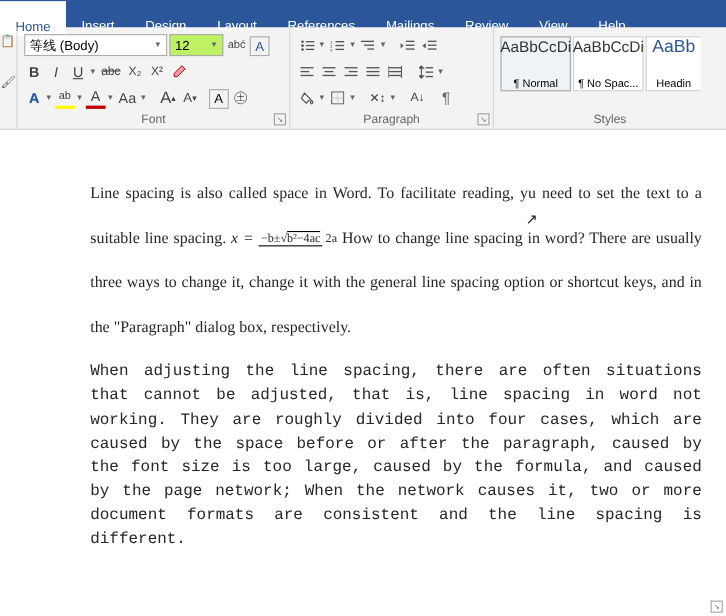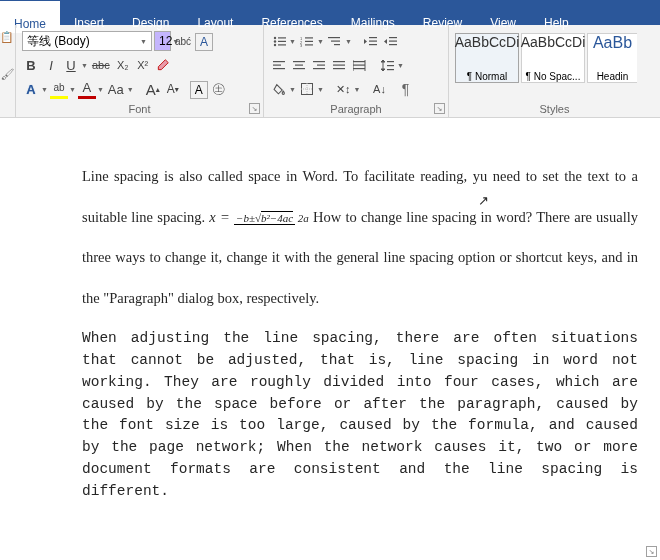--- a/index.html
+++ b/index.html
@@ -7,35 +7,35 @@
   .tabs { display: flex; height: 25px; background: #2b579a; color: #fff; }
   .tab { padding: 16px 14px; cursor: pointer; font-size: 12px; text-align: right; }
   .tab.active { background: #fff; color: #2b579a; border-top: 1px solid #2b579a; }
   .tellme { display: flex; align-items: center; gap: 6px; padding: 4px 10px; }
   .ribbon { display: flex; height: 93px; background: #f3f3f3; border-bottom: 1px solid #d4d4d4; }
   .group { border-right: 1px solid #d4d4d4; padding: 2px 6px 0 6px; display: flex; flex-direction: column; position: relative; }
   .group-label { position: absolute; bottom: 2px; left: 0; right: 0; text-align: center; font-size: 11px; color: #666; }
   .dlg { position: absolute; right: 3px; bottom: 3px; width: 11px; height: 11px; border: 1px solid #a0a0a0; display: flex; align-items: center; justify-content: center; font-size: 7px; color: #777; }
   .row { display: flex; align-items: flex-end; height: 24px; gap: 2px; }
   .font-sel { width: 130px; height: 20px; border: 1px solid #ababab; background: #fff; display: flex; align-items: center; padding: 0 4px; font-size: 12px; justify-content: space-between; }
-  .size-sel { width: 17px; height: 20px; border: 1px solid #ababab; background: #c4b5fd; display: flex; align-items: center; padding: 0 4px; font-size: 12px; justify-content: space-between; }
+  .size-sel { width: 49px; height: 20px; border: 1px solid #ababab; background: #bef264; display: flex; align-items: center; padding: 0 4px; font-size: 12px; justify-content: space-between; }
   .btn { display: inline-flex; align-items: center; justify-content: center; min-width: 18px; height: 20px; color: #444; padding: 0 2px; font-size: 13px; }
   .btn-dd { display: inline-flex; align-items: center; gap: 1px; }
   .dd { font-size: 7px; color: #666; }
   .box { border: 1px solid #ababab; width: 18px; height: 18px; display: flex; align-items: center; justify-content: center; }
   .styles-gallery { display: flex; gap: 2px; }
   .style-item { width: 64px; height: 50px; border: 1px solid #d0d0d0; background: #fff; display: flex; flex-direction: column; align-items: center; justify-content: space-between; font-size: 10px; }
   .style-item.sel { border: 1px solid #a5a5a5; background: #eef3f8; }
   .style-prev { font-size: 14px; color: #333; }
   .narrow { display: flex; flex-direction: column; justify-content: flex-start; padding-top: 6px; gap: 24px; width: 16px; border-right: 1px solid #d4d4d4; }
   .narrow .b { font-size: 11px; color: #666; text-align: center; }
   .doc { padding: 38px 22px 0 82px; font-family: 'Times New Roman', serif; font-size: 14.5px; color: #262626; }
   .p1 { line-height: 2.8; }
   .p2 { margin-top: 10px; line-height: 1.5; font-family: Liberation Mono, monospace; }
-  .frac { display: inline-block; text-align: right; vertical-align: middle; font-style: italic; font-size: 11px; line-height: 1.1; }
+  .frac { display: inline-block; text-align: right; vertical-align: middle; font-size: 11px; line-height: 1.1; }
   .frac .num { border-bottom: 1px solid #000; padding: 0 2px; }
   .cursor { display: inline-block; position: relative; }
   .cursor::after { content: "↖"; position: absolute; font-size: 13px; left: -2px; top: 2px; pointer-events: none; transform: scaleX(-1); }
   svg { display: block; }
   .red { color: #c00000; }
   .blue { color: #2b579a; }
 </style>
 </head>
 <body>
 

